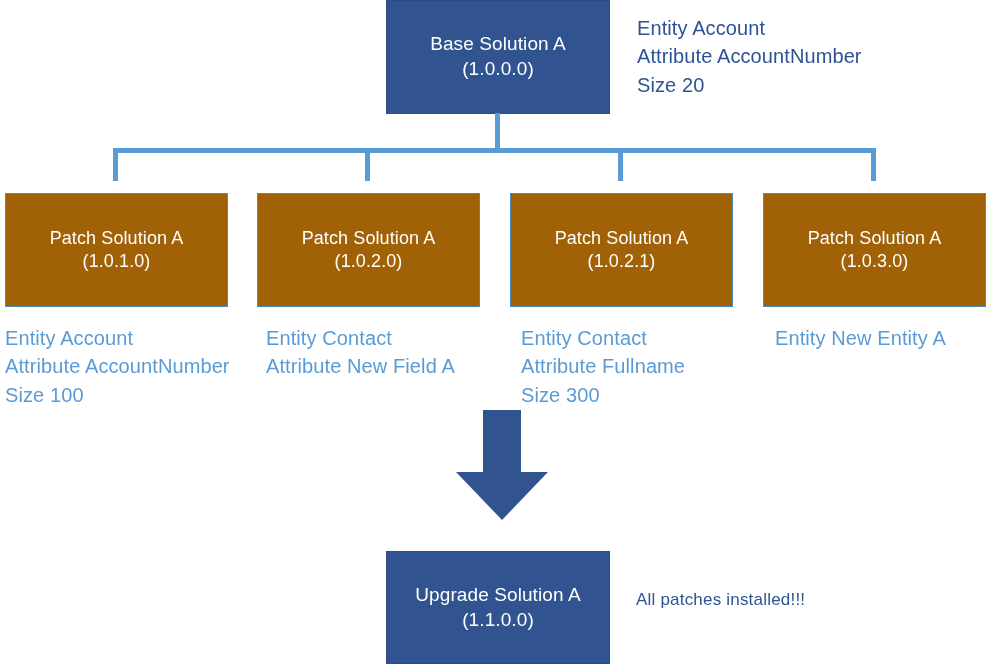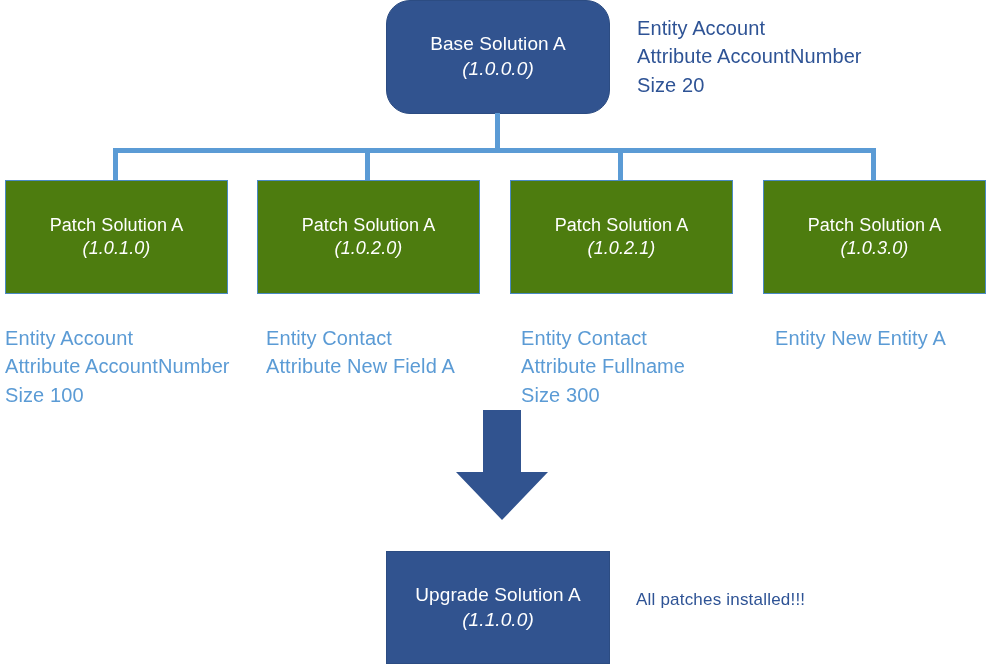--- a/index.html
+++ b/index.html
@@ -25,35 +25,36 @@
     display: flex;
     flex-direction: column;
     align-items: center;
     justify-content: center;
     color: #ffffff;
     text-align: center;
     line-height: 1.30;
     letter-spacing: 0.1px;
   }
   .node .title   { display: block; }
-  .node .version { display: block; font-style: italic; }
+  .node .version { display: block; }
 
   .node-dark {
     background: #31538F;
     border: 1px solid #2C4C82;
     font-size: 19px;
   }
   .node-light {
-    background: #4d7c0f;
+    background: #a16207;
     border: 1px solid #4A8AC4;
     font-size: 18px;
+    margin-top: 13px;
   }
 
   #node-base {
-    left: 386px;  top: 0px;    width: 224px; height: 114px; border-radius: 24px;
+    left: 386px;  top: 0px;    width: 224px; height: 114px;
   }
   #node-upgrade {
     left: 386px;  top: 551px;  width: 224px; height: 113px;
   }
 
   #node-patch-0 { left: 5px;   top: 180px; width: 223px; height: 114px; }
   #node-patch-1 { left: 257px; top: 180px; width: 223px; height: 114px; }
   #node-patch-2 { left: 510px; top: 180px; width: 223px; height: 114px; }
   #node-patch-3 { left: 763px; top: 180px; width: 223px; height: 114px; }
 

